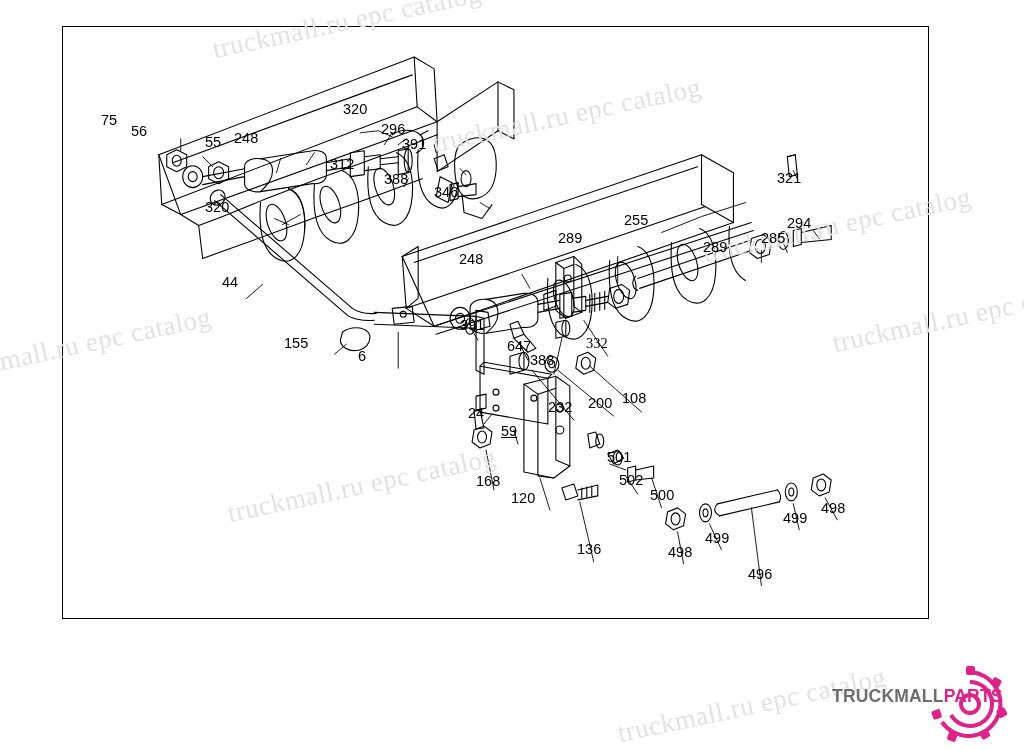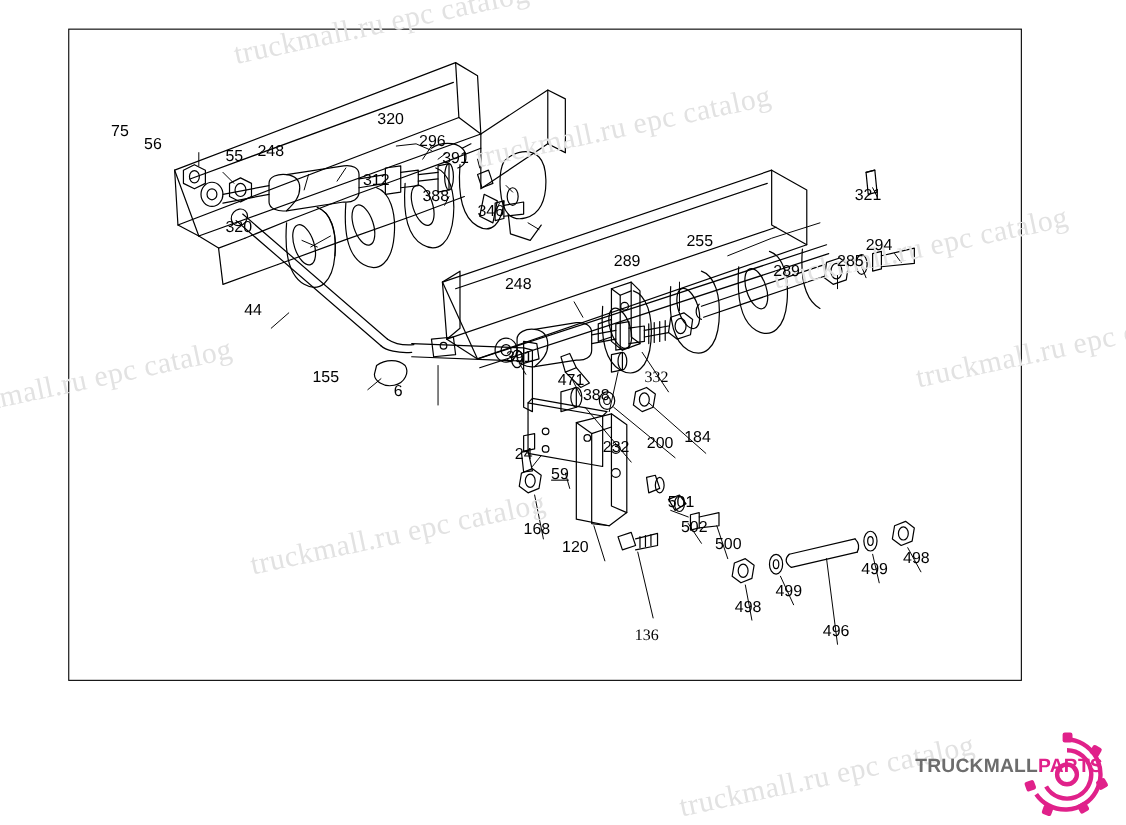--- a/index.html
+++ b/index.html
@@ -403,34 +403,34 @@
       <div class="lbl" style="left: 624px; top: 213px;">255</div>
       <div class="lbl" style="left: 787px; top: 216px;">294</div>
       <div class="lbl" style="left: 761px; top: 231px; text-align: center;">285</div>
       <div class="lbl" style="left: 703px; top: 240px;">289</div>
       <div class="lbl" style="left: 558px; top: 231px;">289</div>
       <div class="lbl" style="left: 459px; top: 252px;">248</div>
       <div class="lbl" style="left: 222px; top: 275px;">44</div>
       <div class="lbl" style="left: 284px; top: 336px;">155</div>
       <div class="lbl" style="left: 358px; top: 349px;">6</div>
       <div class="lbl" style="left: 460px; top: 318px;">391</div>
-      <div class="lbl" style="left: 507px; top: 339px;">471</div>
+      <div class="lbl" style="left: 507px; top: 339px;">647</div>
       <div class="lbl" style="left: 530px; top: 353px;">388</div>
       <div class="lbl" style="left: 586px; top: 336px; font-family: Liberation Serif, serif;">332</div>
       <div class="lbl" style="left: 468px; top: 406px;">24</div>
       <div class="lbl" style="left: 548px; top: 400px;">232</div>
       <div class="lbl" style="left: 588px; top: 396px;">200</div>
-      <div class="lbl" style="left: 622px; top: 391px;">184</div>
+      <div class="lbl" style="left: 622px; top: 391px;">108</div>
       <div class="lbl" style="left: 501px; top: 424px; text-decoration: underline;">59</div>
       <div class="lbl" style="left: 607px; top: 450px;">501</div>
       <div class="lbl" style="left: 619px; top: 473px;">502</div>
       <div class="lbl" style="left: 650px; top: 488px;">500</div>
       <div class="lbl" style="left: 476px; top: 474px;">168</div>
       <div class="lbl" style="left: 511px; top: 491px;">120</div>
-      <div class="lbl" style="left: 577px; top: 571px; font-family: Liberation Serif, serif;">136</div>
+      <div class="lbl" style="left: 577px; top: 542px;">136</div>
       <div class="lbl" style="left: 668px; top: 545px;">498</div>
       <div class="lbl" style="left: 705px; top: 531px;">499</div>
       <div class="lbl" style="left: 783px; top: 511px;">499</div>
       <div class="lbl" style="left: 821px; top: 501px;">498</div>
       <div class="lbl" style="left: 748px; top: 567px;">496</div>
     </div>
 
   <div id="logo">
     <div class="logotext">
       <span>TRUCKMALL</span><span class="pink">PARTS</span>

